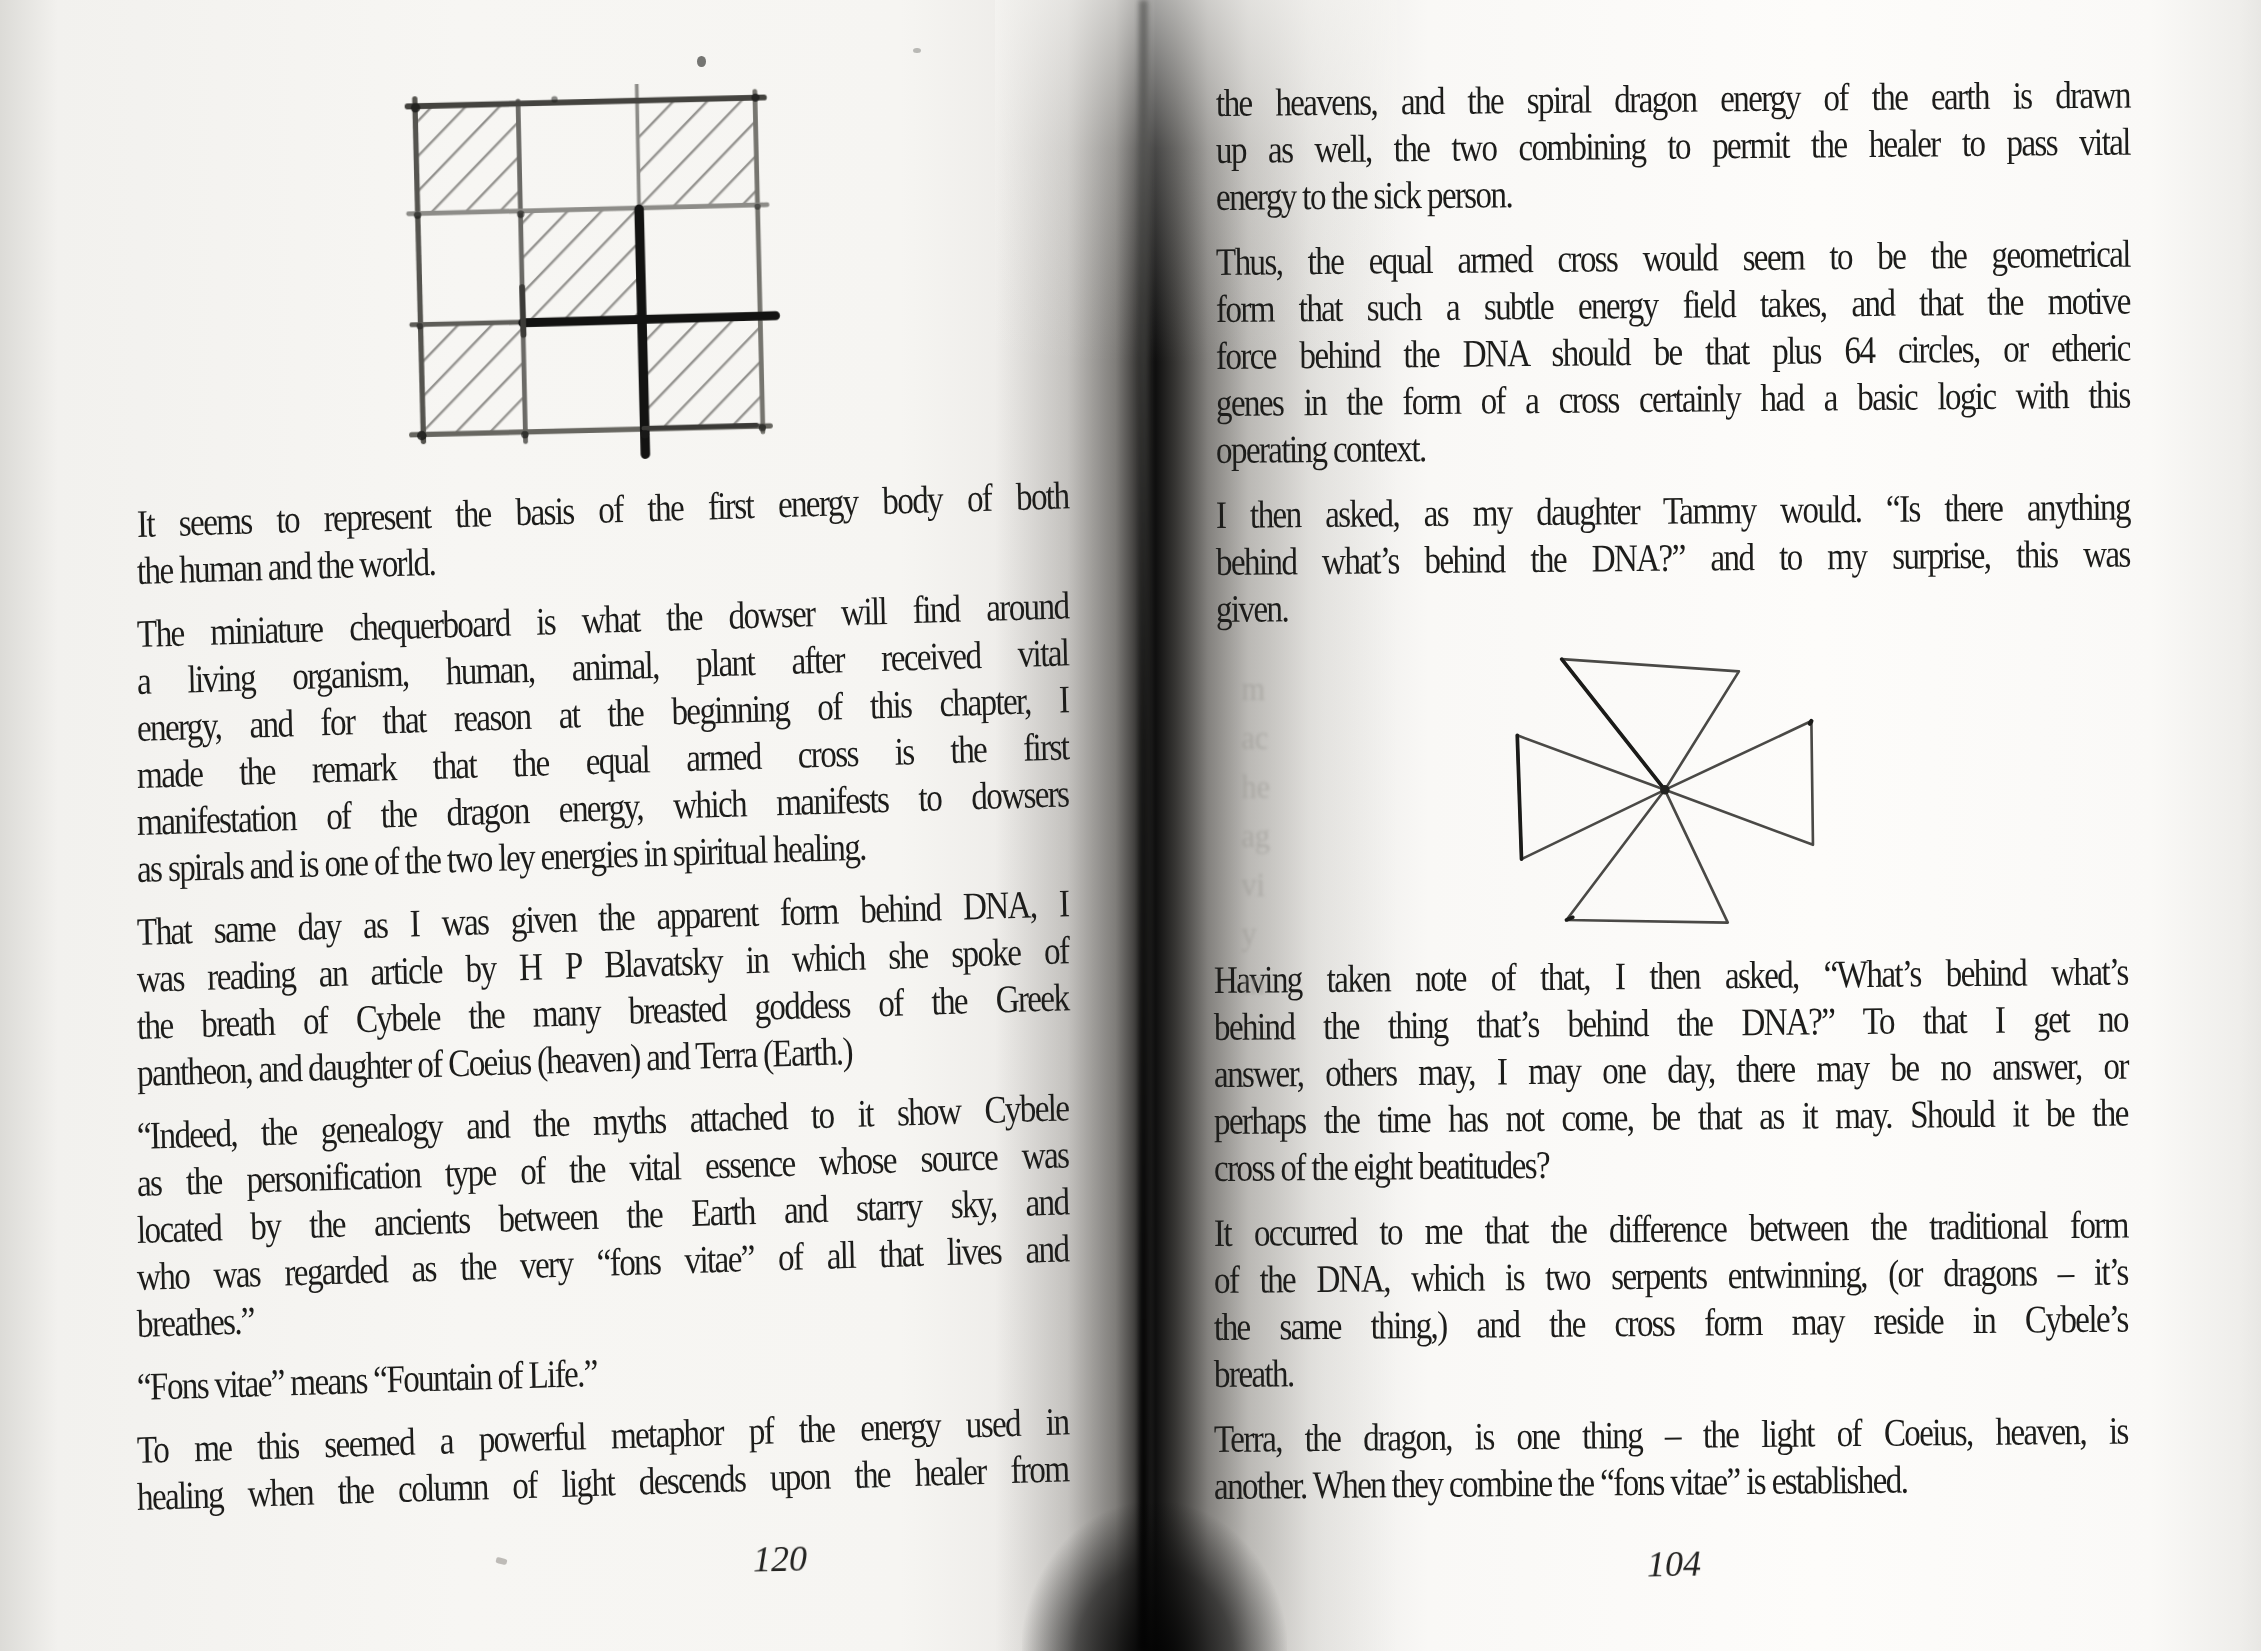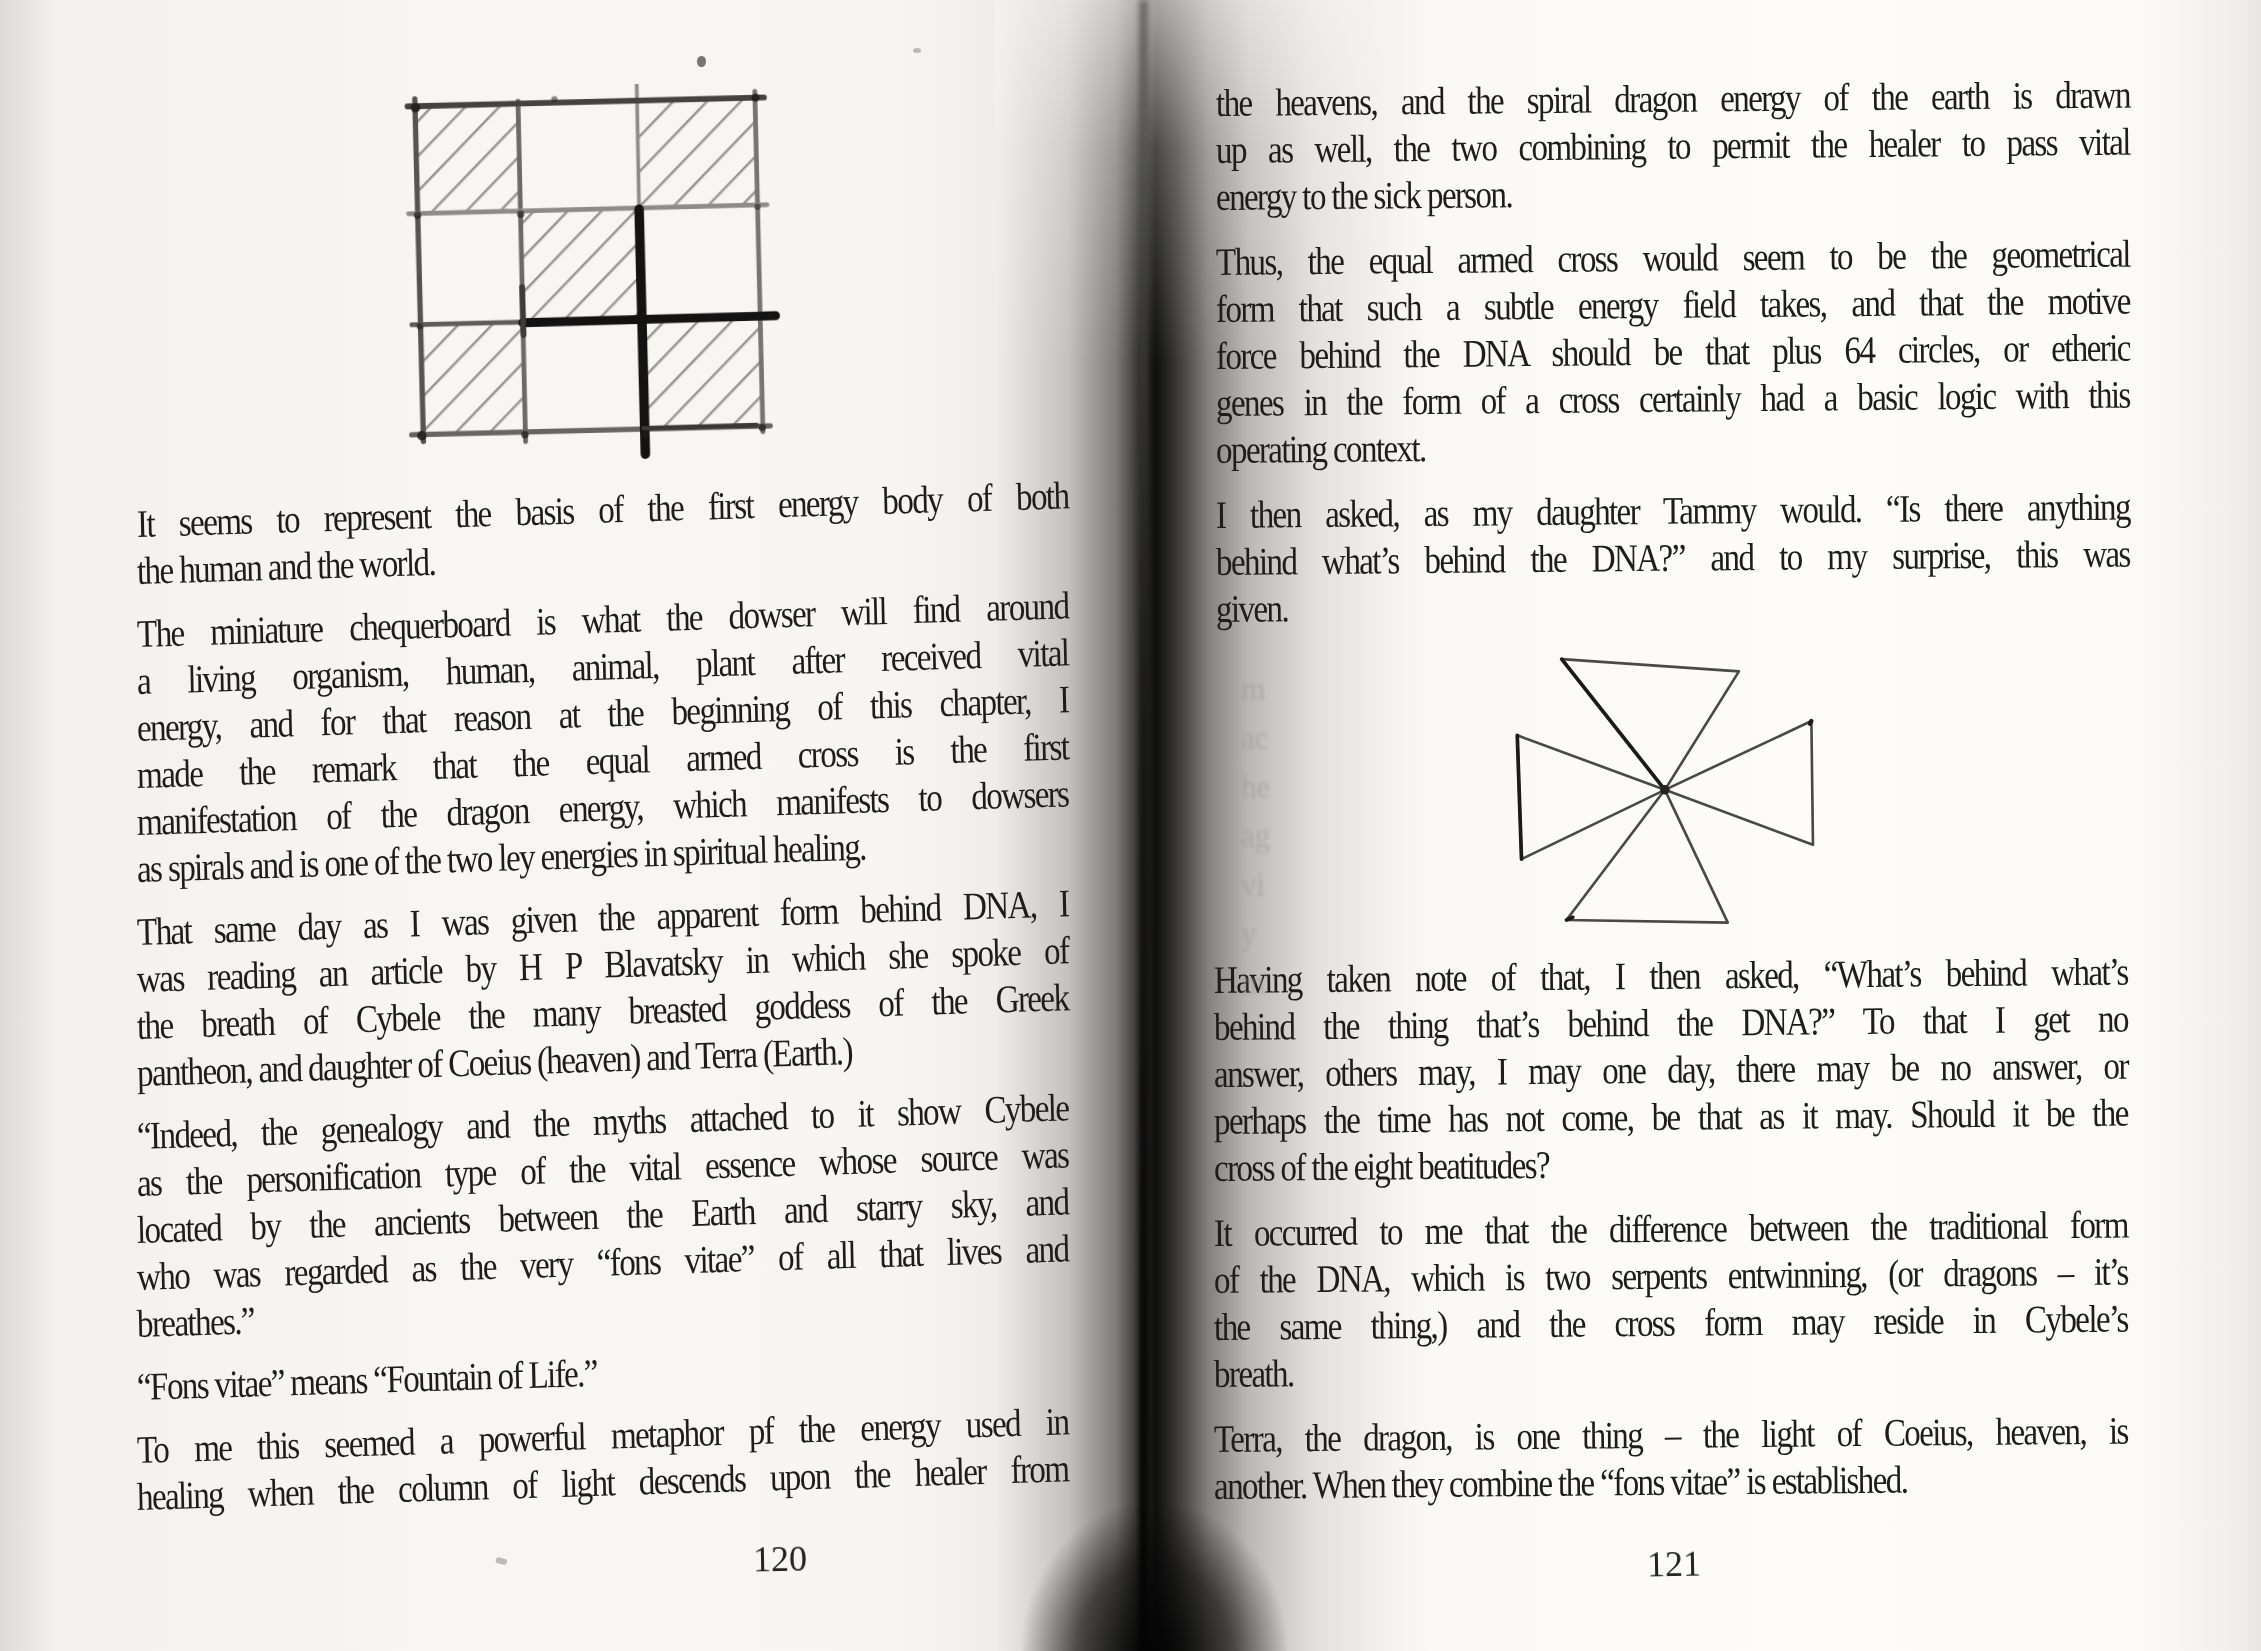--- a/index.html
+++ b/index.html
@@ -65,21 +65,21 @@
 
   .para { margin: 0 0 16px 0; }
   .rt-top .para, .rt-bottom .para { margin-bottom: 18px; }
   .pline { text-align: justify; text-align-last: justify; transform-origin: 0 50%; }
   .left-text .pline { transform: rotate(-1.5deg); }
   .rt-top .pline, .rt-bottom .pline { transform: rotate(-0.45deg); }
   .plast { text-align-last: left; }
 
   .pageno {
     position: absolute; font-size: 36px; color: #232321;
-    filter: blur(0.3px); transform: rotate(-1deg);
+    filter: blur(0.3px); transform: rotate(-1deg); font-style: italic;
   }
   .pageno-left  { left: 753px; top: 1538px; }
   .pageno-right { left: 1647px; top: 1543px; }
 
   
   .fig-grid  { position: absolute; left: 383px;  top: 85px;  width: 409px; height: 384px; transform: rotate(-1.1deg); }
   .fig-cross { position: absolute; left: 1485px; top: 638px; width: 365px; height: 310px; }
   .fig-grid, .fig-cross { filter: blur(0.4px); }
 
   
@@ -239,21 +239,21 @@
         <div class="pline">of the DNA, which is two serpents entwinning, (or dragons – it’s</div>
         <div class="pline">the same thing,) and the cross form may reside in Cybele’s</div>
         <div class="pline plast">breath.</div>
       </div>
       <div class="para">
         <div class="pline">Terra, the dragon, is one thing – the light of Coeius, heaven, is</div>
         <div class="pline plast">another. When they combine the “fons vitae” is established.</div>
       </div>
     </div>
 
-  <div class="pageno pageno-right">121</div>
+  <div class="pageno pageno-right">104</div>
 
   <div class="ghosts">
       <span class="ghost">m</span>
       <span class="ghost">ac</span>
       <span class="ghost">he</span>
       <span class="ghost">ag</span>
       <span class="ghost">vi</span>
       <span class="ghost">y</span>
       <span class="ghost">m</span>
     </div>

